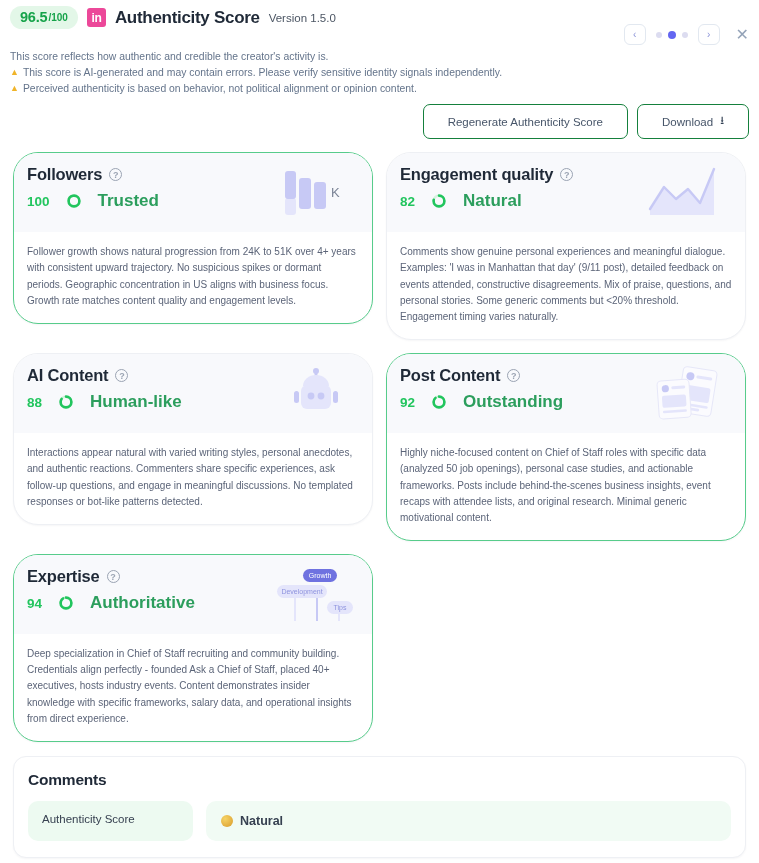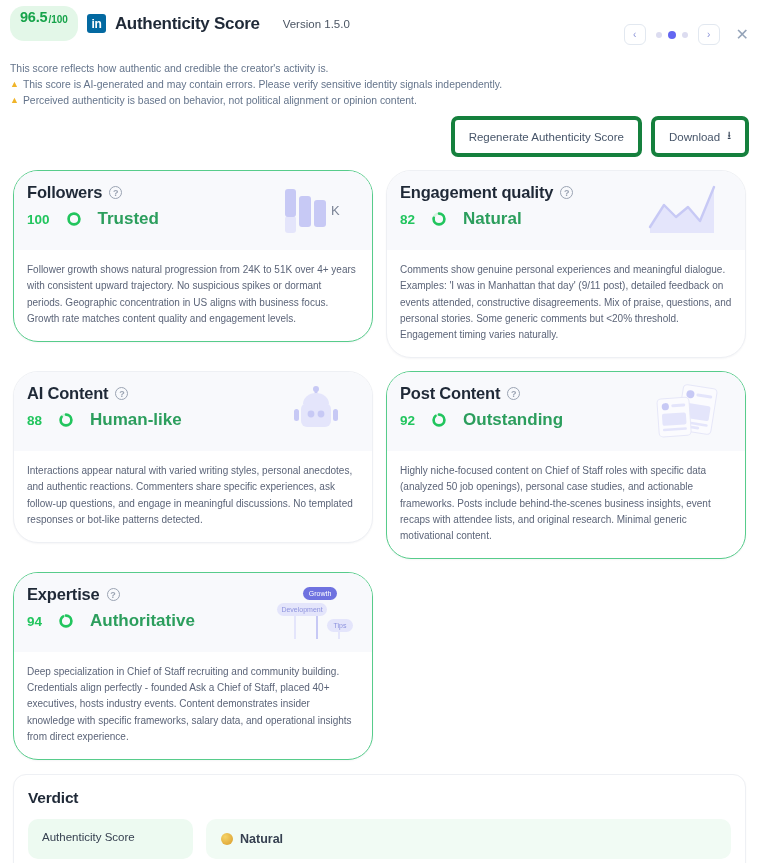--- a/index.html
+++ b/index.html
@@ -10,33 +10,33 @@
     font-family: "Liberation Sans", sans-serif;
     overflow: hidden;
   }
   .page { position: relative; width: 759px; height: 863px; padding: 0; }
 
   
   .header { position: relative; padding: 6px 10px 0 10px; }
   .header-top { display: flex; align-items: center; gap: 9px; }
   .score-pill {
     background: #e3f7e8; color: #16a34a; border-radius: 14px;
-    padding: 3px 10px 16px 10px; display: flex; align-items: flex-end; gap: 1px;
+    padding: 3px 10px 4px 10px; display: flex; align-items: center; gap: 1px;
     font-weight: 700;
   }
   .score-pill .big { font-size: 14.5px; letter-spacing: -0.2px; }
   .score-pill .small { font-size: 10px; font-weight: 700; }
   .li-icon {
-    width: 19px; height: 19px; background: #0369a1; border-radius: 3px;
+    width: 19px; height: 19px; background: #ec4899; border-radius: 3px;
     display: flex; align-items: center; justify-content: center;
     color: #fff; font-weight: 700; font-size: 12px; line-height: 1;
     font-family: "Liberation Sans", sans-serif; letter-spacing: -0.5px;
   }
   .app-title { font-size: 17px; font-weight: 700; color: #1f2937; letter-spacing: -0.3px; }
-  .app-version { font-size: 11.5px; color: #4b5563; font-weight: 400; margin-left: 14px; }
+  .app-version { font-size: 11.5px; color: #4b5563; font-weight: 400; margin-left: 0; }
 
   .sub-line { font-size: 10.4px; color: #64748b; margin-top: 20px; line-height: 1.45; }
   .warn-line { font-size: 10.4px; color: #64748b; margin-top: 1px; line-height: 1.45;
                display: flex; align-items: flex-start; gap: 4px; }
   .warn-ico { color: #f0b429; font-size: 9px; line-height: 1.6; }
 
   
   .header-ctrls { position: absolute; top: 24px; right: 10px; display: flex; align-items: center; gap: 16px; }
   .pager { display: flex; align-items: center; gap: 7px; }
   .pg-btn {
@@ -45,22 +45,22 @@
     align-items: center; justify-content: center; cursor: pointer;
   }
   .dots { display: flex; align-items: center; gap: 6px; padding: 0 3px; }
   .dot { width: 6px; height: 6px; border-radius: 50%; background: #dcdcf0; cursor: pointer; }
   .dot.active { background: #6366f1; width: 8px; height: 8px; }
   .close-x { color: #94a3b8; font-size: 16px; cursor: pointer; line-height: 1; font-weight: 400; }
 
   
   .actions { display: flex; justify-content: flex-end; gap: 9px; padding: 8px 10px 0 10px; }
   .btn {
-    border: 4px solid #15803d; background: #fff; border-radius: 7px;
-    padding: 7px 14px; font-size: 11.5px; color: #475569; cursor: pointer;
+    border: 1px solid #15803d; background: #fff; border-radius: 7px;
+    padding: 7px 24px; font-size: 11.5px; color: #475569; cursor: pointer;
     display: flex; align-items: center; gap: 7px; font-family: "Liberation Sans", sans-serif;
   }
   .dl-ico { font-size: 11px; color: #334155; }
 
   
   .grid { display: grid; grid-template-columns: 1fr 1fr; gap: 13px; padding: 13px 13px 0 13px; align-items: start; }
   .card {
     background: #fff; border: 1px solid #eef0f4; border-radius: 25px;
     overflow: hidden; box-shadow: 0 1px 2px rgba(16,24,40,.04);
   }
@@ -294,21 +294,21 @@
       <text x="29" y="27.3" text-anchor="middle" font-family="Liberation Sans, sans-serif" font-size="7" fill="#8e93de">Development</text>
       <rect x="54" y="34" width="26" height="13" rx="6.5" fill="#e4e5fb"></rect>
       <text x="67" y="43.3" text-anchor="middle" font-family="Liberation Sans, sans-serif" font-size="7" fill="#8e93de">Tips</text>
     </svg></div>
     </div>
     <div class="card-body">Deep specialization in Chief of Staff recruiting and community building. Credentials align perfectly - founded Ask a Chief of Staff, placed 40+ executives, hosts industry events. Content demonstrates insider knowledge with specific frameworks, salary data, and operational insights from direct experience.</div>
       </div>
     </div>
 
   <div class="verdict">
-    <div class="verdict-title">Verdict</div>
+    <div class="verdict-title">Comments</div>
     <div class="verdict-row">
       <div class="verdict-score">
         <div class="vs-label">Authenticity Score</div>
 
       </div>
       <div class="verdict-text">
         <div class="vt-head">
           <span class="medal"></span>
           <span>Natural</span>
         </div>

